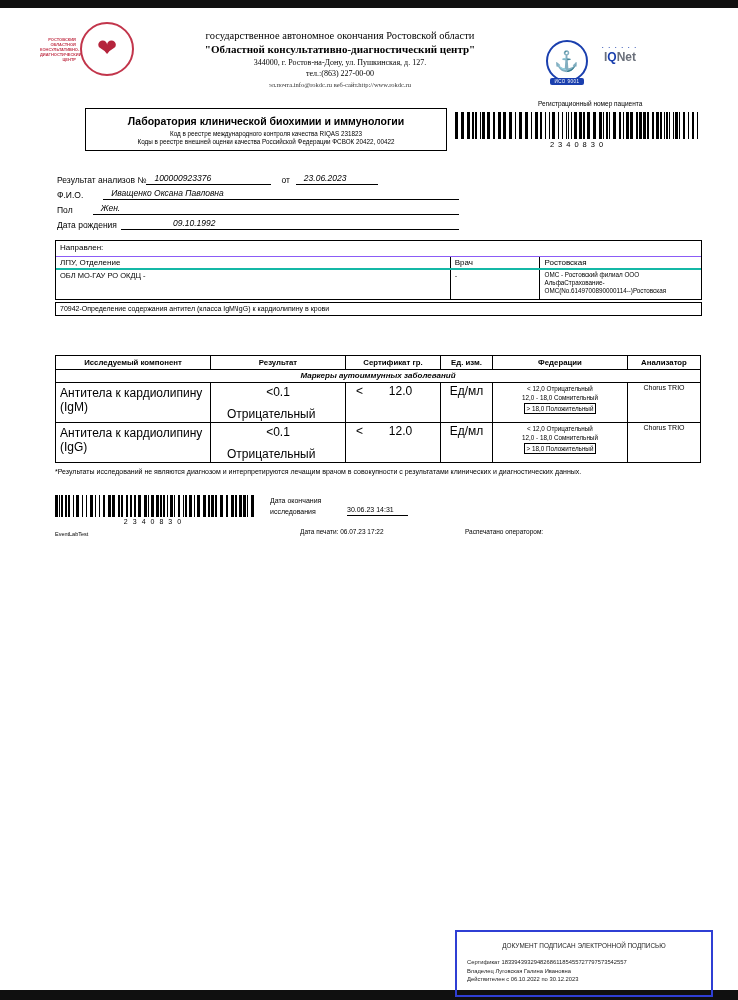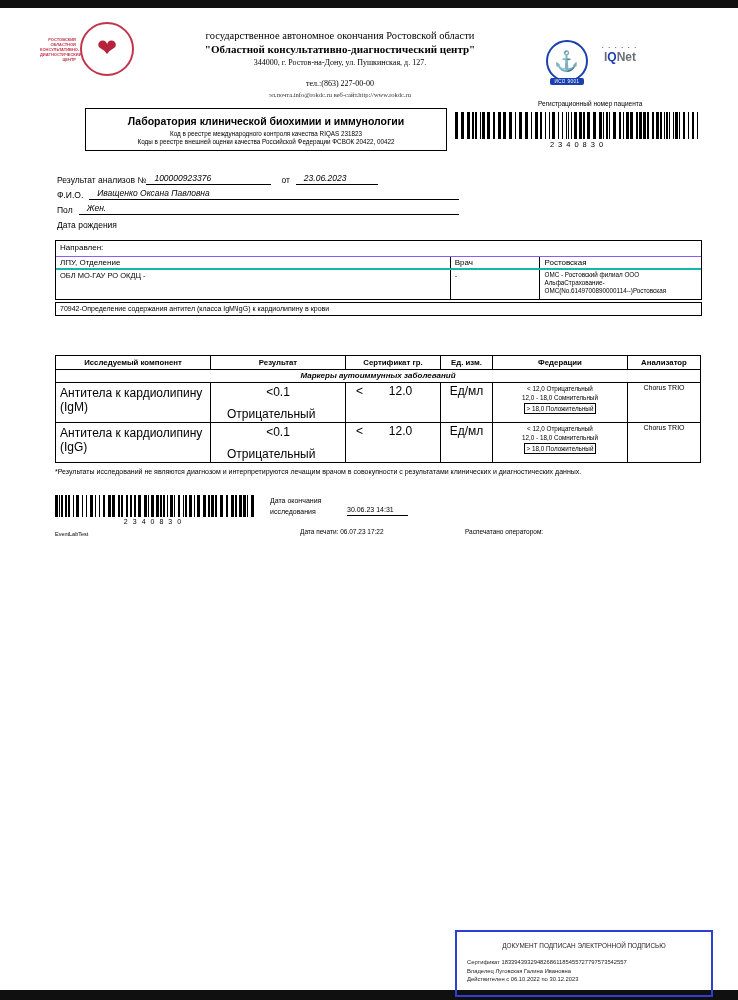--- a/index.html
+++ b/index.html
@@ -10,21 +10,21 @@
 
   
   .logo-block{position:absolute;top:14px;left:40px;display:flex;align-items:center;gap:4px}
   .logo-caption{width:36px;text-align:right;color:#c2354b;font-size:4px;line-height:1.25;font-weight:bold}
   .logo-circle{width:54px;height:54px;border:2px solid #c2354b;border-radius:50%;display:flex;align-items:center;justify-content:center;position:relative}
   .logo-heart{color:#b5243c;font-size:24px;line-height:1;transform:translateY(-1px)}
   .org-block{position:absolute;top:22px;left:142px;width:396px;text-align:center;font-family:"Liberation Serif",serif}
   .org-line1{font-size:10.5px}
   .org-line2{font-size:11px;font-weight:bold;margin-top:2px}
   .org-addr{font-size:8px;margin-top:3px}
-  .org-phone{font-size:8px;margin-top:12px}
+  .org-phone{font-size:8px;margin-top:2px}
   .org-mail{font-size:6.5px;margin-top:3px;color:#333}
   .cert-block{position:absolute;top:32px;left:546px;width:160px;display:flex;gap:14px;align-items:flex-start}
   .iso-emblem{display:flex;flex-direction:column;align-items:center}
   .iso-circle{width:42px;height:42px;border:2px solid #1a3fae;border-radius:50%;display:flex;align-items:center;justify-content:center}
   .iso-anchor{color:#1a3fae;font-size:20px;line-height:1}
   .iso-ribbon{margin-top:-4px;background:#1a3fae;color:#fff;font-size:4.5px;padding:1px 4px;border-radius:2px;letter-spacing:.5px}
   .iqnet{display:flex;flex-direction:column;align-items:center;padding-top:6px}
   .iqnet-dots{font-size:4px;color:#1a3fae;letter-spacing:2px;line-height:1}
   .iqnet-text{font-size:12px;font-weight:bold;color:#6a6f7a}
   .iqnet-text .q{color:#1a3fae}
@@ -40,21 +40,21 @@
   .lab-line + .lab-line{margin-top:1px}
 
   
   .patient{position:absolute;top:162px;left:57px;width:402px;font-size:8.5px}
   .p-row{display:flex;align-items:flex-end;height:15px}
   .p-label{white-space:nowrap}
   .p-val{border-bottom:1px solid #000;font-style:italic;padding:0 4px 1px 8px}
   .p-val.num{width:125px;}
   .p-val.date{width:82px;margin-left:4px}
   .p-ot{margin-left:10px;margin-right:2px}
-  .p-val.grow{flex:1;margin-left:6px}
+  .p-val.grow{flex:1;margin-left:20px}
   .p-val.birth{flex:1;margin-left:4px;padding-left:52px}
 
   
   .ref-table{position:absolute;top:232px;left:55px;width:647px;border:1px solid #000;font-size:8px}
   .ref-caption{padding:2px 4px;height:15px}
   .ref-hrow{display:flex;border-top:1px solid #8b5cf6}
   .ref-vrow{display:flex;border-top:2px solid #14b8a6}
   .ref-c1{width:395px;padding:1px 4px}
   .ref-c2{width:90px;padding:1px 4px;border-left:1px solid #000}
   .ref-c3{width:162px;padding:1px 4px;border-left:1px solid #000}
@@ -156,20 +156,21 @@
       <div class="p-row">
         <span class="p-label">Ф.И.О.</span>
         <span class="p-val grow">Иващенко Оксана Павловна</span>
       </div>
       <div class="p-row">
         <span class="p-label">Пол</span>
         <span class="p-val grow">Жен.</span>
       </div>
       <div class="p-row">
         <span class="p-label">Дата рождения</span>
+        <span class="p-val birth">09.10.1992</span>
       </div>
     </div>
 
     <div class="ref-table">
       <div class="ref-caption">Направлен:</div>
       <div class="ref-hrow">
         <div class="ref-c1">ЛПУ, Отделение</div>
         <div class="ref-c2">Врач</div>
         <div class="ref-c3">Ростовская</div>
       </div>

